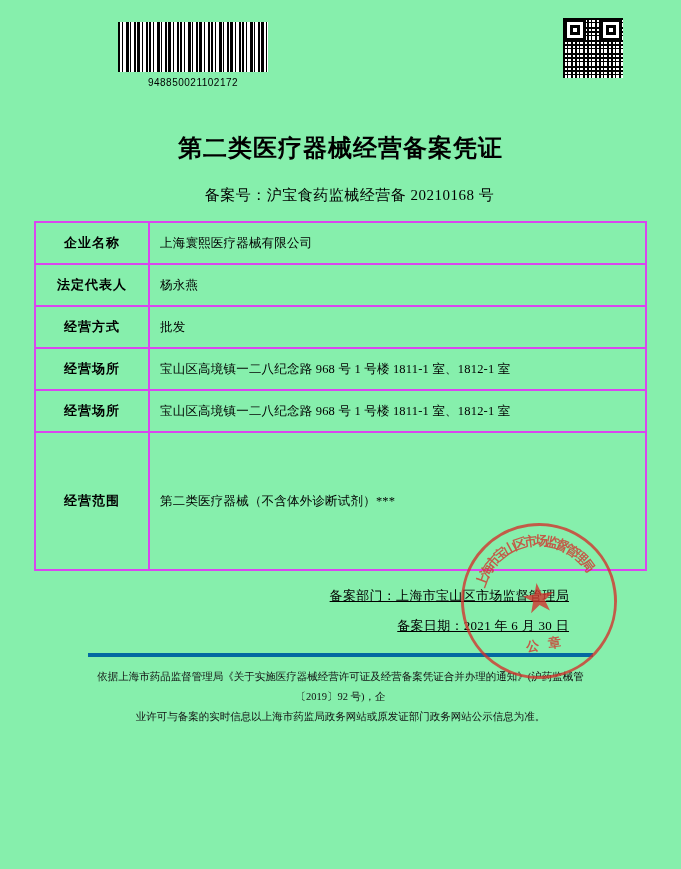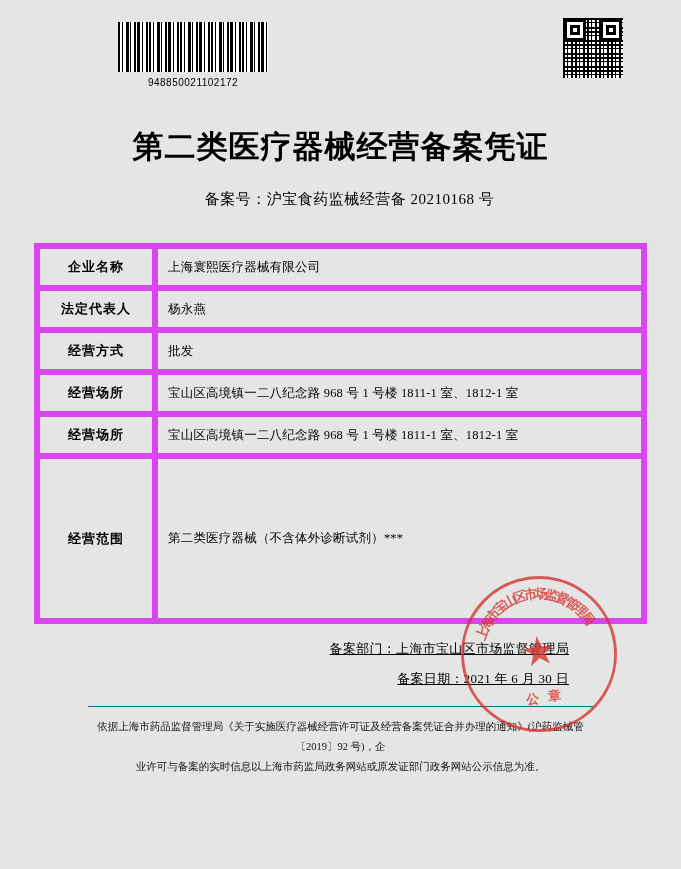--- a/index.html
+++ b/index.html
@@ -12,21 +12,21 @@
     height: 869px;
     font-family: "Liberation Sans", sans-serif;
     color: #000000;
     position: relative;
     overflow: hidden;
   }
   .page {
     position: relative;
     width: 681px;
     height: 869px;
-    background: #e5e5e5;
+    background: #86efac;
   }
 
   
   .top-area {
     position: relative;
     height: 120px;
   }
   .barcode-wrap {
     position: absolute;
     left: 118px;
@@ -78,64 +78,64 @@
     border: 3px solid #000;
     background: #fff;
     box-shadow: inset 0 0 0 3px #fff, inset 0 0 0 6px #000;
   }
   .qr::before { left: 1px; top: 1px; }
   .qr::after  { right: 1px; top: 1px; }
 
   
   .doc-title {
     text-align: center;
-    font-size: 31px;
+    font-size: 24px;
     font-weight: bold;
     letter-spacing: 1px;
-    margin-top: 6px;
+    margin-top: 12px;
     font-family: "Liberation Serif", serif;
   }
   .record-no {
     text-align: center;
     font-size: 15px;
     margin-top: 22px;
-    margin-bottom: 34px;
+    margin-bottom: 16px;
     letter-spacing: 0.5px;
     font-family: "Liberation Serif", serif;
     padding-left: 18px;
   }
 
   
   .tbl {
     width: 613px;
     margin: 0 auto;
     border-collapse: collapse;
     table-layout: fixed;
   }
   .tbl td {
-    border: 6px solid #d946ef;
+    border: 2px solid #d946ef;
     font-size: 12.5px;
     font-family: "Liberation Serif", serif;
     vertical-align: middle;
   }
   td.label {
     width: 104px;
     text-align: center;
     font-weight: bold;
     font-size: 13px;
     letter-spacing: 1px;
     padding: 0 4px;
   }
   td.value {
     padding-left: 10px;
     letter-spacing: 0.2px;
     margin-top: 14px;
   }
   .r-h { height: 42px; }
-  .r-big { height: 165px; }
+  .r-big { height: 138px; }
 
   
   .foot-area {
     position: relative;
     width: 613px;
     margin: 0 auto;
     padding-top: 16px;
   }
   .foot-line {
     text-align: right;
@@ -189,21 +189,21 @@
     font-size: 13px;
     font-weight: bold;
     letter-spacing: 3px;
     font-family: "Liberation Serif", serif;
   }
 
   
   .note {
     width: 505px;
     margin: 18px auto 0 auto;
-    border-top: 1px solid #0369a1;
+    border-top: 4px solid #0369a1;
     padding-top: 10px;
     font-size: 10.5px;
     line-height: 1.9;
     text-align: center;
     font-family: "Liberation Serif", serif;
     color: #111;
   }
 </style>
 </head>
 <body>

